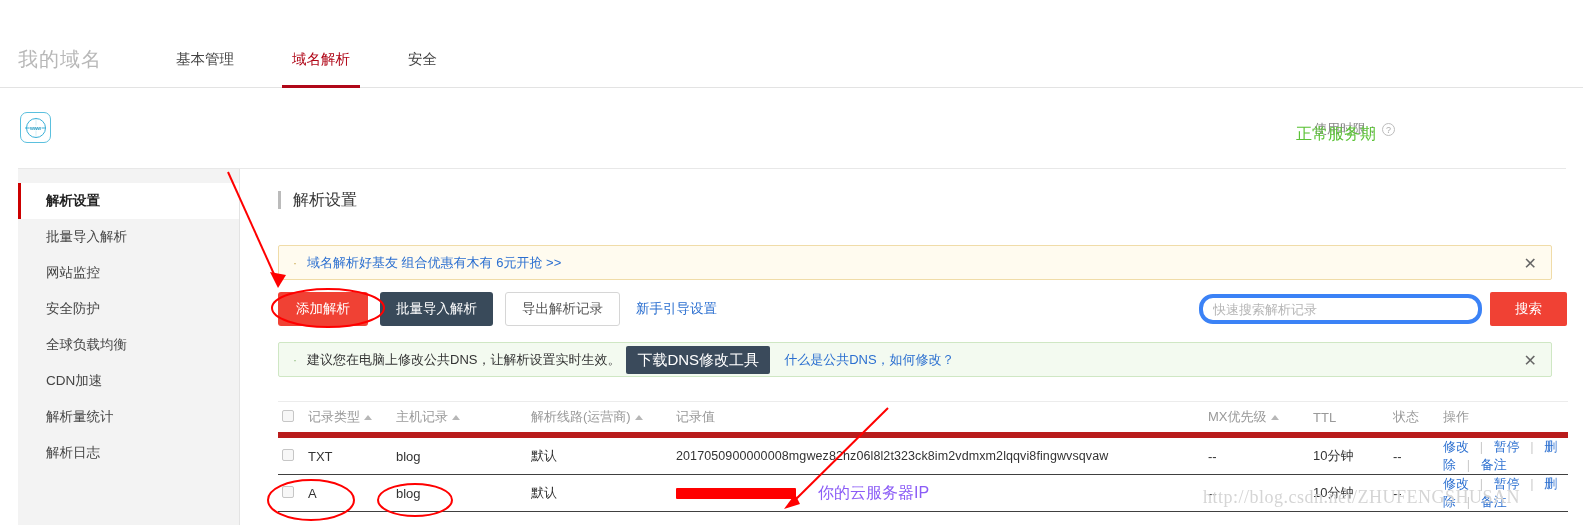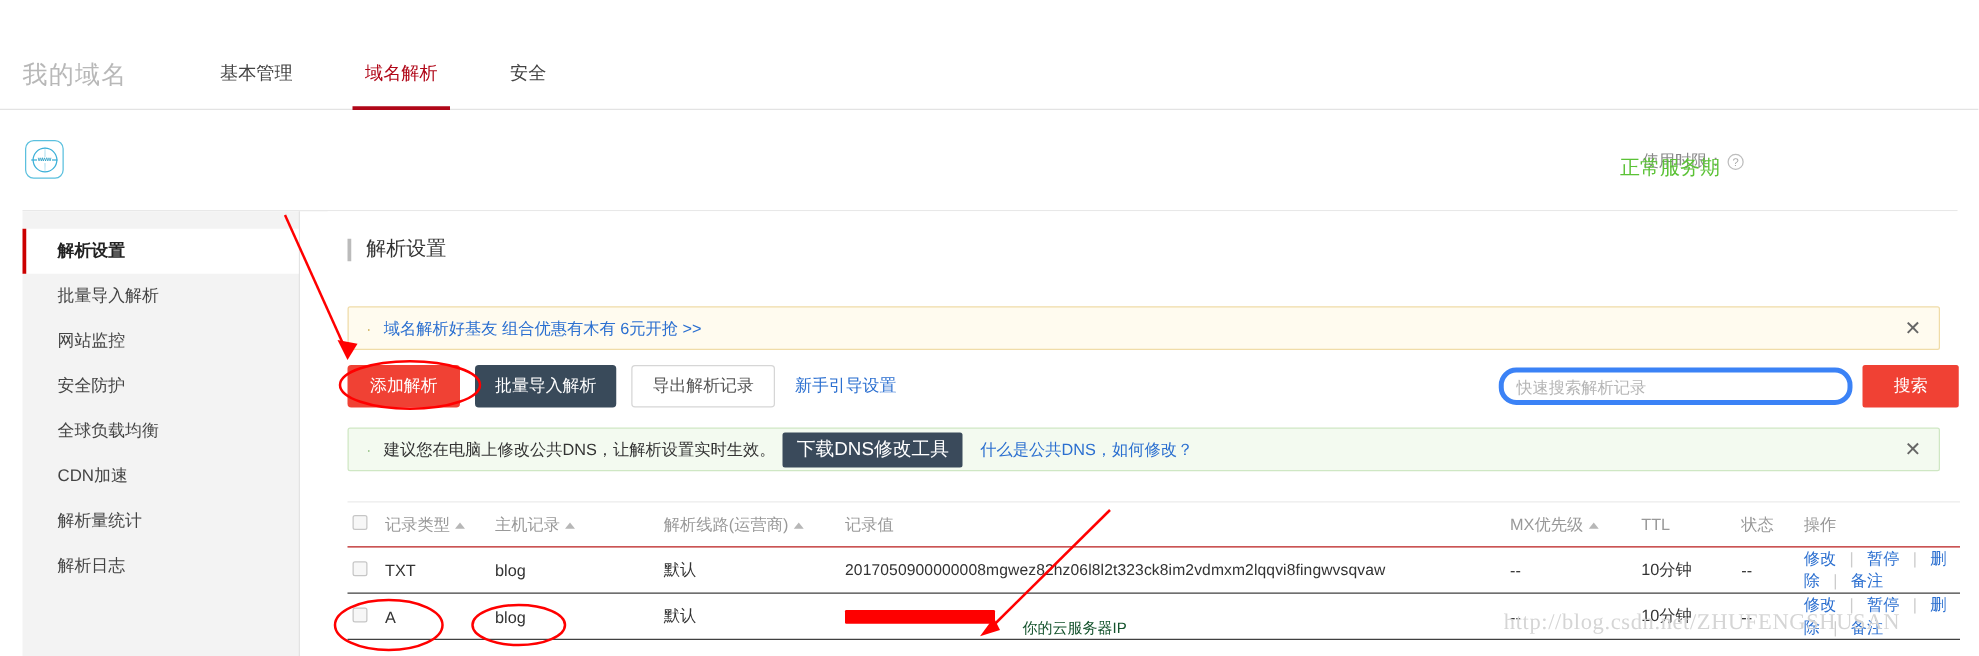--- a/index.html
+++ b/index.html
@@ -206,21 +206,21 @@
     background:#f04134; color:#fff; font-size:13.5px; padding:8px 25px;
     border-radius:2px; margin-left:8px; cursor:pointer;
   }
 
   
   .table{ position:absolute; left:16px; top:232px; width:1290px; }
   .trow{
     display:flex; align-items:center; height:37px;
     border-bottom:1px solid #404040; font-size:13px; color:#333;
   }
-  .thead{ color:#999; border-top:1px solid #ececec; border-bottom:1px solid #b91c1c; }
+  .thead{ color:#999; border-top:1px solid #ececec; border-bottom:6px solid #b91c1c; }
   .c-check{ width:30px; flex:none; padding-left:4px; }
   .c-type{ width:88px; flex:none; }
   .c-host{ width:135px; flex:none; }
   .c-line{ width:145px; flex:none; }
   .c-value{ width:532px; flex:none; }
   .c-mx{ width:105px; flex:none; }
   .c-ttl{ width:80px; flex:none; }
   .c-state{ width:50px; flex:none; }
   .c-op{ flex:1; }
   .chk{
@@ -237,21 +237,21 @@
   .redacted-ip{
     display:inline-block; width:120px; height:11px; background:#fe0000;
     border-radius:1px; vertical-align:middle; position:relative; top:-1px;
   }
   .mono-val{ font-size:12.5px; letter-spacing:0.1px; }
 
   
   .anno{ position:absolute; left:0; top:0; width:1583px; height:525px; pointer-events:none; }
   .anno-text{
     position:absolute; left:818px; top:483px;
-    color:#14532d; font-size:12px; white-space:nowrap;margin-top:11px;
+    color:#8b5cf6; font-size:16px; white-space:nowrap;
   }
 
   
   .watermark{
     position:absolute; left:1203px; top:487px;
     color:#d5d5d5; font-size:18px; letter-spacing:0.5px;
     font-family:"Liberation Serif","DejaVu Serif",serif;
     white-space:nowrap; pointer-events:none;
   }
 </style>

